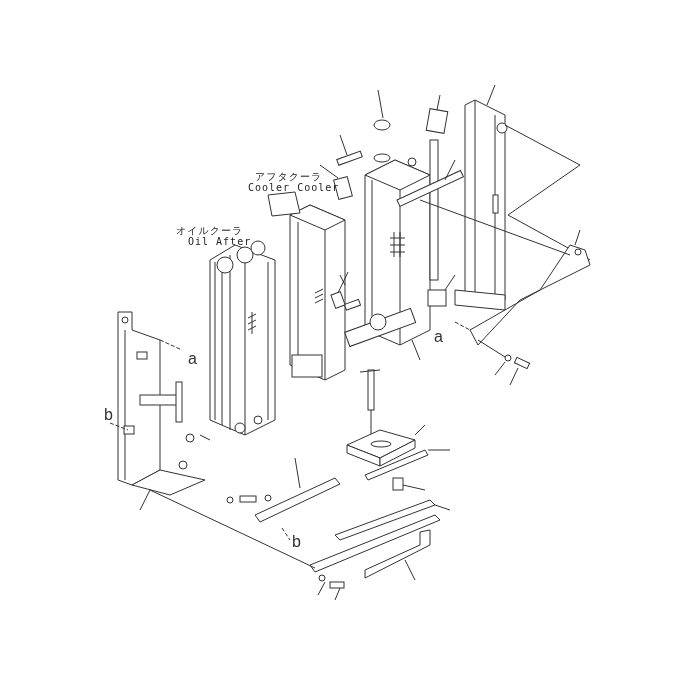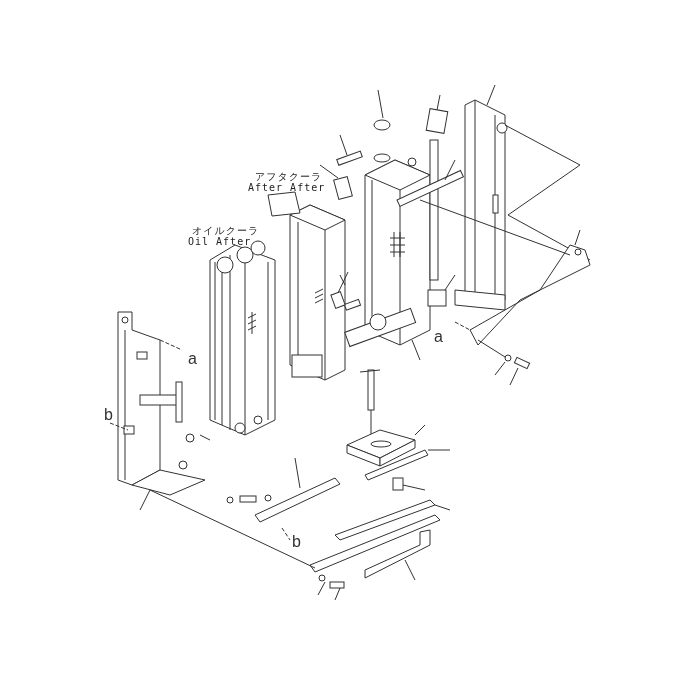--- a/index.html
+++ b/index.html
@@ -147,20 +147,20 @@
 
   <g stroke-dasharray="4 2">
     <line x1="160" y1="340" x2="182" y2="350"></line>
     <line x1="455" y1="322" x2="470" y2="330"></line>
     <line x1="110" y1="423" x2="128" y2="430"></line>
     <line x1="282" y1="528" x2="290" y2="540"></line>
   </g>
 </svg>
 
 <div class="lbl" style="left:255px;top:170px;">アフタクーラ</div>
-<div class="lbl" style="left:248px;top:182px;">After After</div>
-<div class="lbl" style="left:192px;top:224px;">オイルクーラ</div>
+<div class="lbl" style="left:248px;top:182px;">Cooler Cooler</div>
+<div class="lbl" style="left:176px;top:224px;">オイルクーラ</div>
 <div class="lbl" style="left:188px;top:236px;">Oil After</div>
 
 <div class="ref" style="left:188px;top:350px;">a</div>
 <div class="ref" style="left:434px;top:328px;">a</div>
 <div class="ref" style="left:104px;top:406px;">b</div>
 <div class="ref" style="left:292px;top:533px;">b</div>
 
 </body></html>

